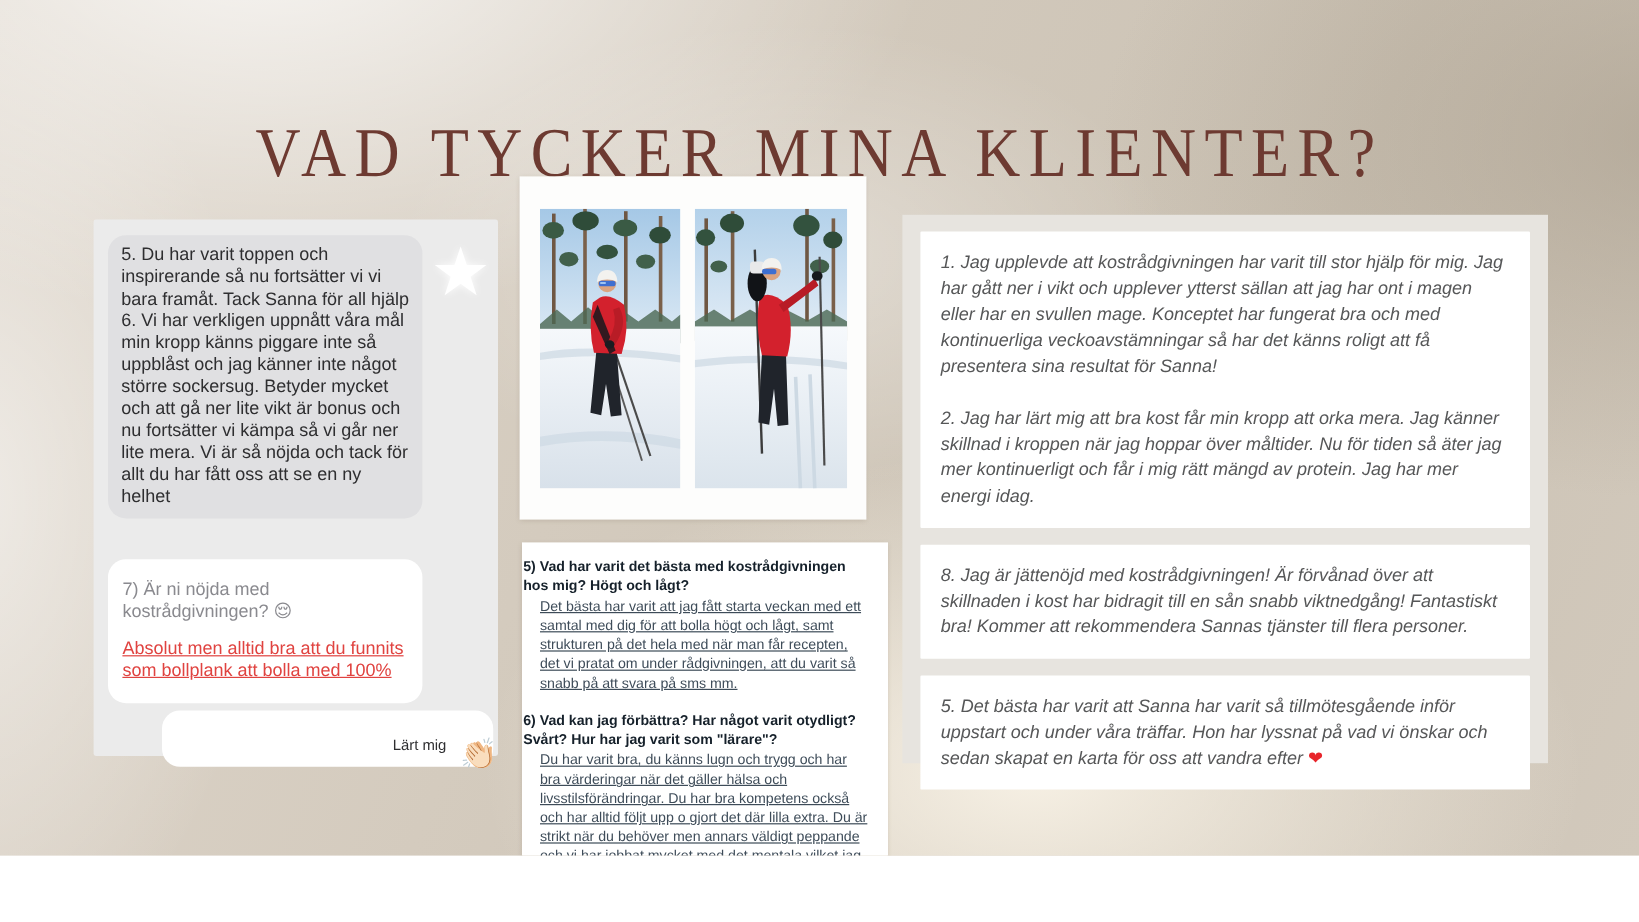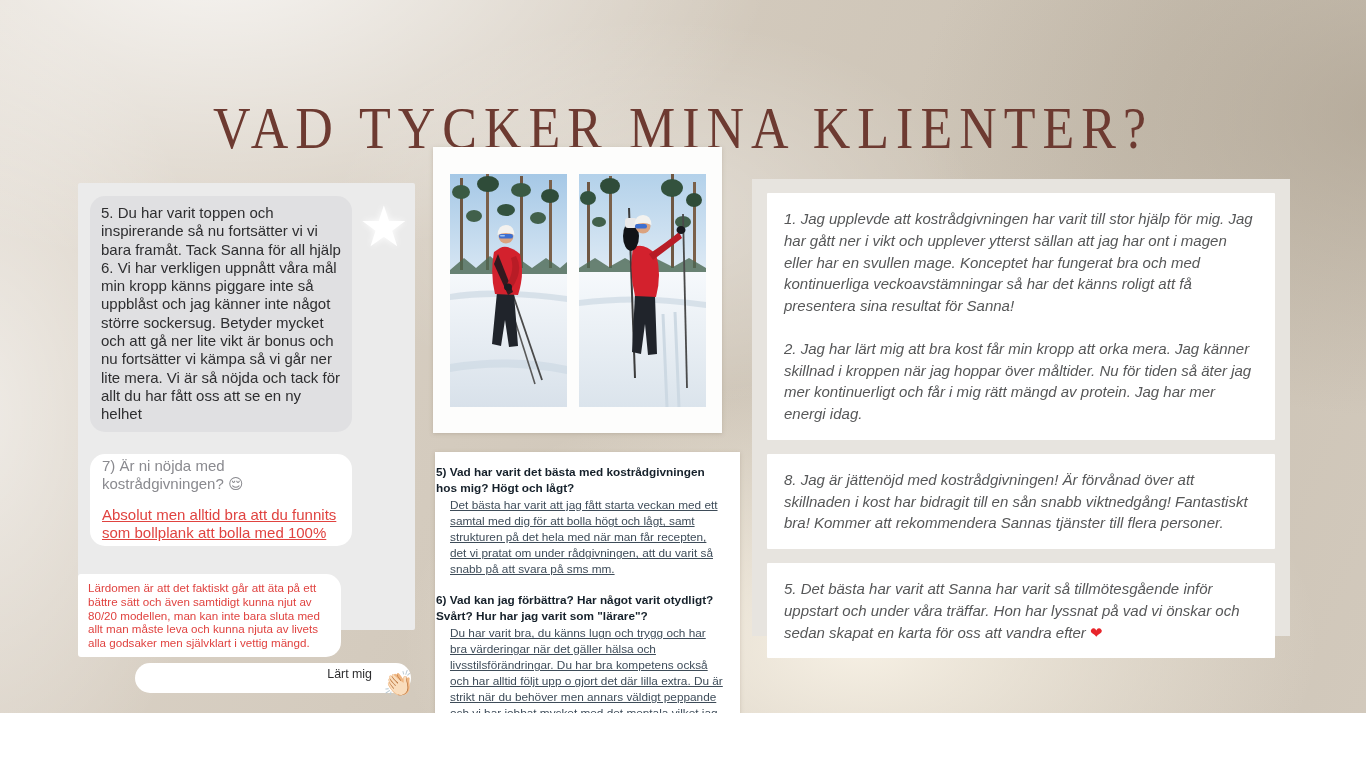--- a/index.html
+++ b/index.html
@@ -34,35 +34,35 @@
     padding:13px 12px;box-sizing:border-box;
   }
   .bubble{border-radius:15px;font-size:15px;line-height:1.22;}
   .bubble-incoming{
     width:262px;box-sizing:border-box;
     background:#e0e0e2;color:#2e2e30;
     padding:8px 11px;white-space:pre-line;
   }
   .bubble-white{
     width:262px;box-sizing:border-box;
-    background:#ffffff;padding:3px 12px;margin-top:22px;
+    background:#ffffff;padding:17px 12px;margin-top:34px;
   }
   .chat-question{color:#8a8a8f;margin:0 0 13px 0;}
   .chat-answer-red{color:#e04340;margin:0;text-decoration:underline;}
   .bubble-red-flush{
     width:263px;box-sizing:border-box;
     background:#ffffff;border-radius:3px 15px 15px 3px;
     padding:7px 10px;margin:28px 0 0 -12px;
     color:#e04340;font-size:11.6px;line-height:1.2;
   }
   .bubble-outgoing{
     position:relative;
     width:276px;box-sizing:border-box;margin:6px -8px 0 auto;
     background:#ffffff;border-radius:15px;
-    padding:4px 11px 10px 11px;color:#2e2e30;
+    padding:22px 11px 10px 11px;color:#2e2e30;
     font-size:12.4px;line-height:1.25;
   }
   .bubble-out-line1{text-align:right;margin-right:28px;}
   .clap-emoji{
     position:absolute;right:-4px;bottom:-6px;font-size:25px;
   }
   .star-icon{
     position:absolute;right:6px;top:16px;
     font-size:56px;color:#ffffff;line-height:1;
     text-shadow:0 0 7px rgba(255,255,255,.95);
@@ -111,21 +111,20 @@
   <h1 class="page-title">VAD TYCKER MINA KLIENTER?</h1>
 
   <div class="chat-panel">
     <span class="star-icon">★</span>
     <div class="bubble bubble-incoming">5. Du har varit toppen och inspirerande så nu fortsätter vi vi bara framåt. Tack Sanna för all hjälp
 6. Vi har verkligen uppnått våra mål min kropp känns piggare inte så uppblåst och jag känner inte något större sockersug. Betyder mycket och att gå ner lite vikt är bonus och nu fortsätter vi kämpa så vi går ner lite mera. Vi är så nöjda och tack för allt du har fått oss att se en ny helhet</div>
     <div class="bubble bubble-white">
       <p class="chat-question">7) Är ni nöjda med kostrådgivningen? 😌</p>
       <p class="chat-answer-red">Absolut men alltid bra att du funnits som bollplank att bolla med 100%</p>
     </div>
-    <div class="bubble bubble-red-flush">Lärdomen är att det faktiskt går att äta på ett bättre sätt och även samtidigt kunna njut av 80/20 modellen, man kan inte bara sluta med allt man måste leva och kunna njuta av livets alla godsaker men självklart i vettig mängd.</div>
     <div class="bubble bubble-outgoing">
       <div class="bubble-out-line1">Lärt mig</div>
       <span class="clap-emoji">👏🏻</span>
     </div>
   </div>
 
   <div class="photo-card">
     <svg class="ski-photo" viewBox="0 0 117 233" preserveAspectRatio="none" xmlns="http://www.w3.org/2000/svg">
       <defs>
         <linearGradient id="skyA" x1="0" y1="0" x2="0" y2="1">

